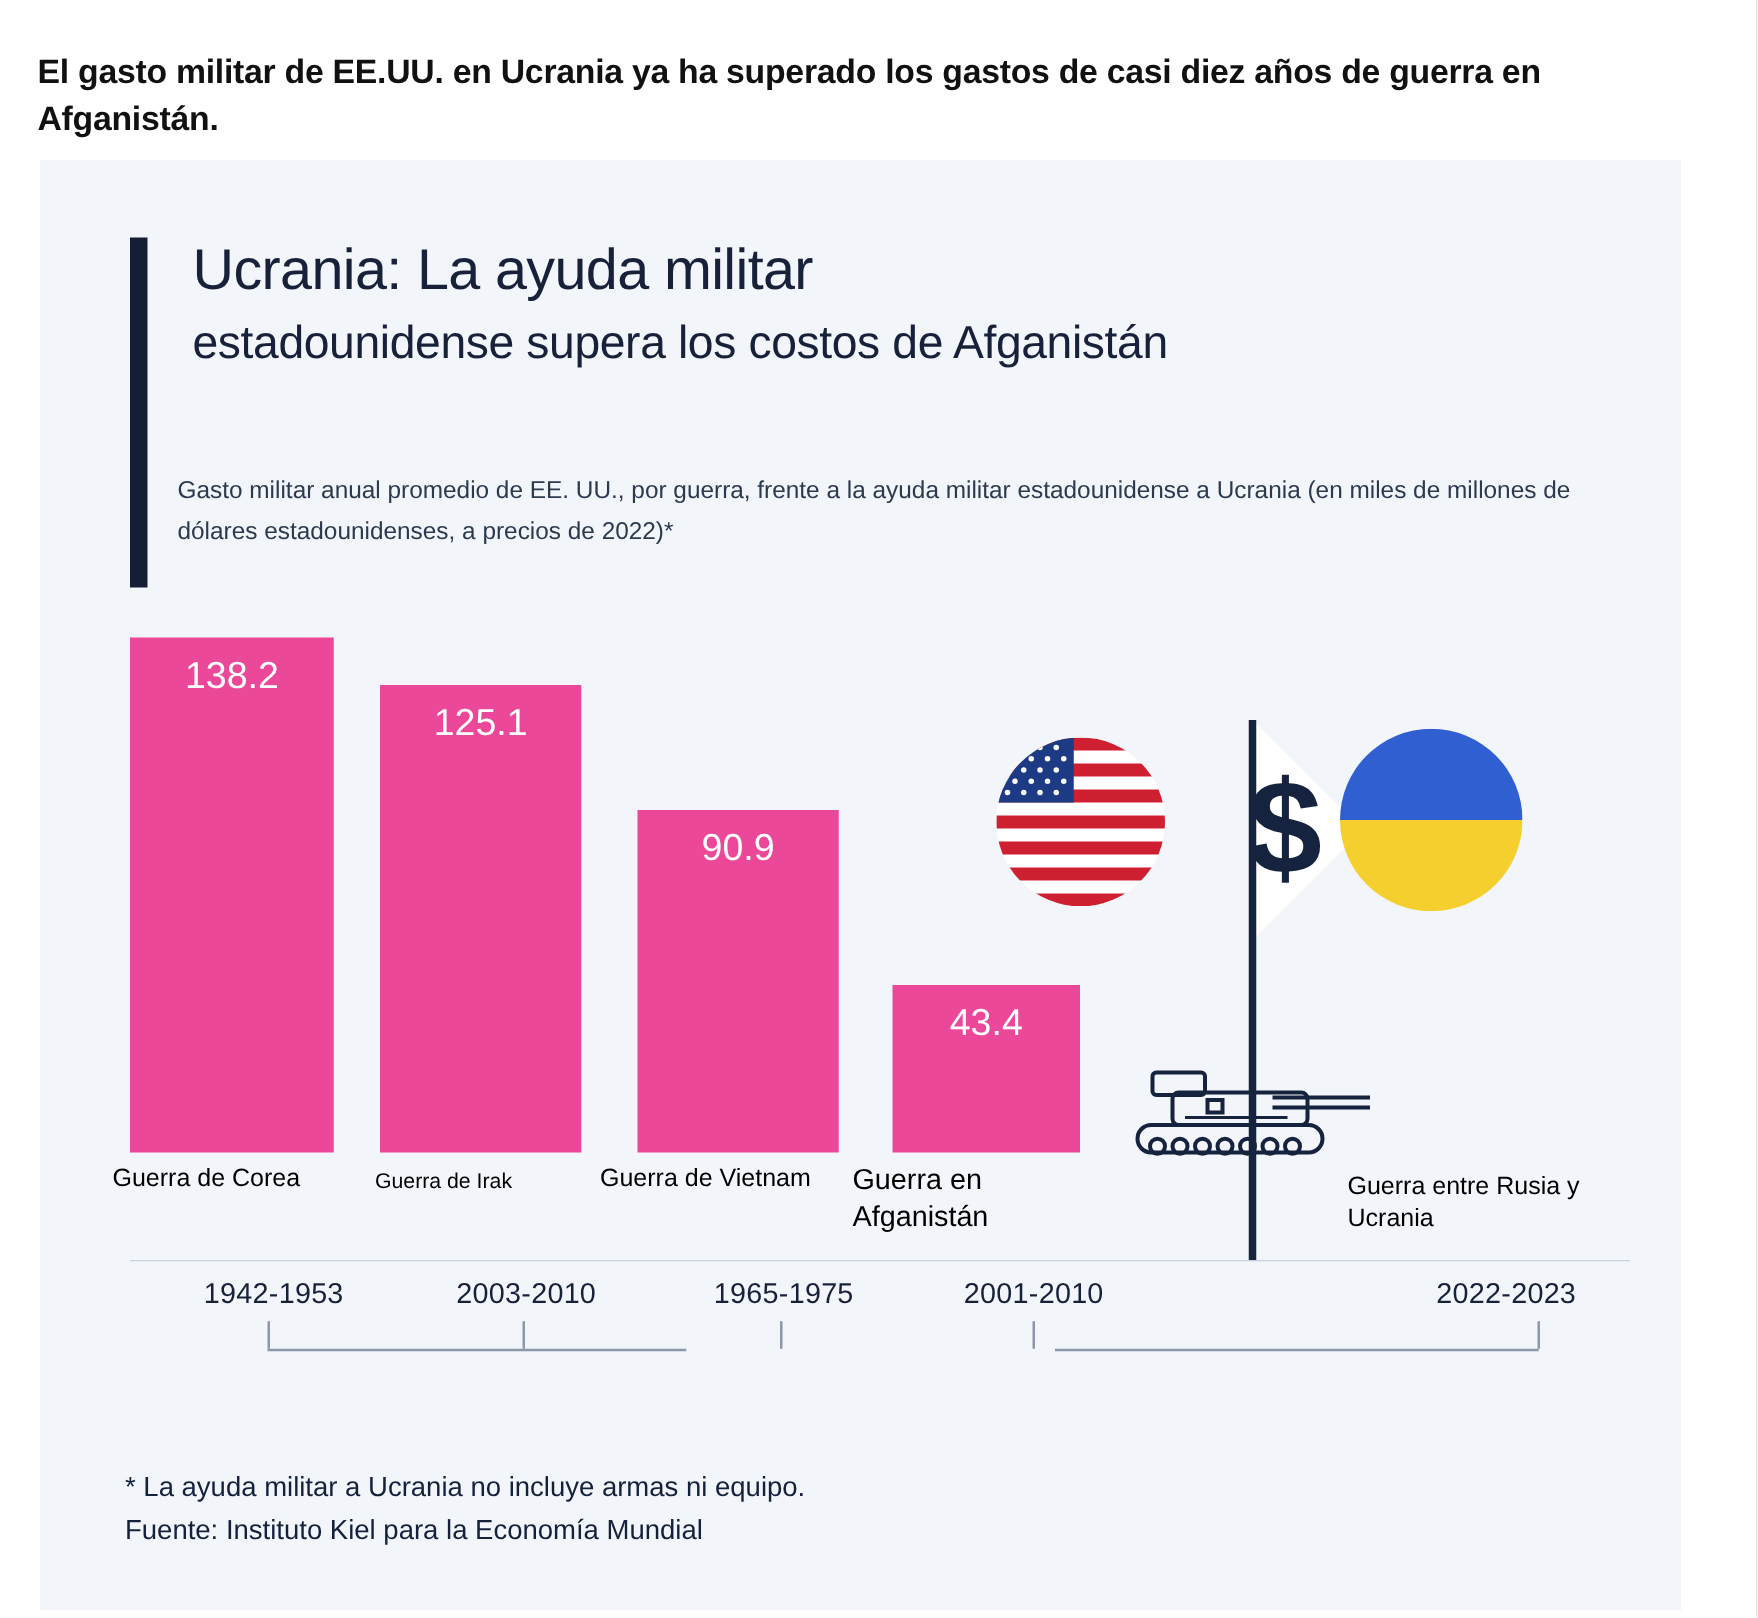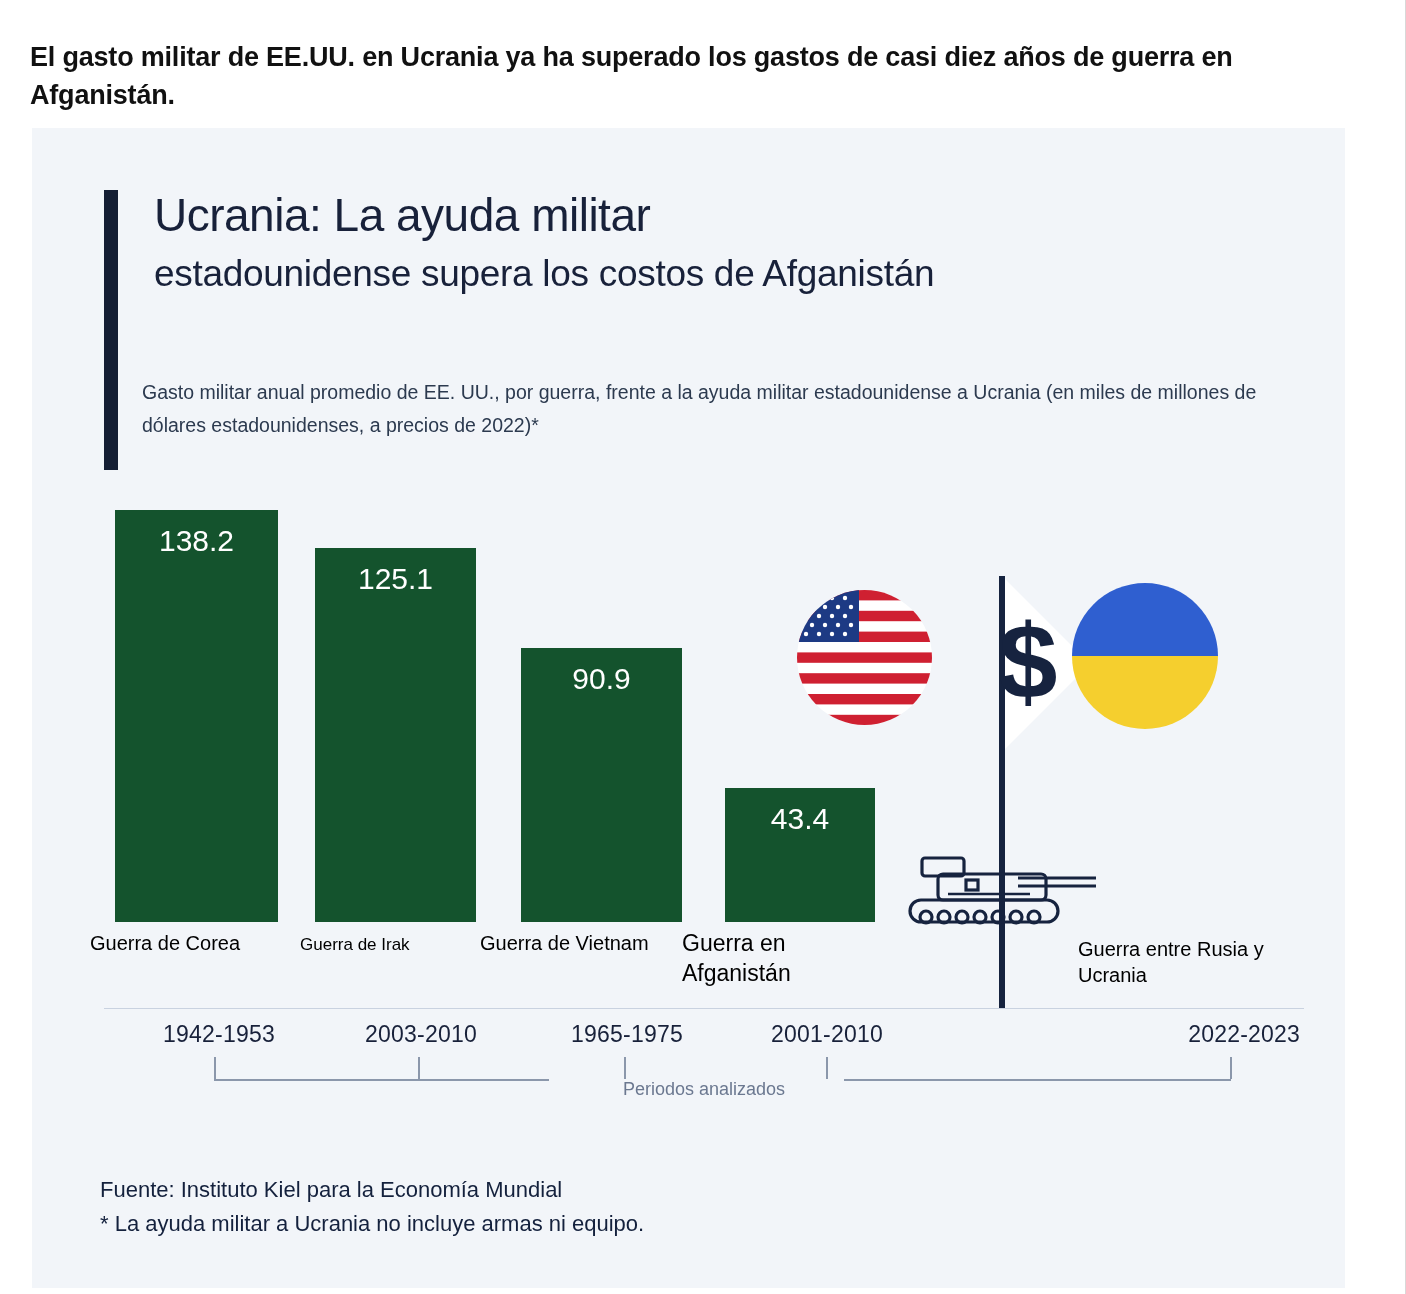--- a/index.html
+++ b/index.html
@@ -87,23 +87,22 @@
   
   .chart {
     position: absolute;
     left: 0;
     top: 0;
     width: 1313px;
     height: 1160px;
   }
   .bar {
     position: absolute;
-    background: #14532d;
+    background: #ec4899;
     box-sizing: border-box;
-    margin-left: 11px;
   }
   .bar .value {
     position: absolute;
     left: 0;
     right: 0;
     top: 14px;
     text-align: center;
     color: #ffffff;
     font-size: 30px;
     font-weight: 400;
@@ -304,32 +303,31 @@
           <line x1="48" y1="76" x2="130" y2="76"></line>
         </g>
       </svg>
     </div>
 
     <div class="periods-strip">
       <div class="period" style="left:20px; width:190px;">1942-1953</div>
       <div class="period" style="left:222px; width:190px;">2003-2010</div>
       <div class="period" style="left:428px; width:190px;">1965-1975</div>
       <div class="period" style="left:628px; width:190px;">2001-2010</div>
-      <div class="period" style="left:1006px; width:190px;text-align:right;">2022-2023</div>
+      <div class="period" style="left:1006px; width:190px;">2022-2023</div>
 
       <div class="bracket-line" style="left:110px; top:48px; width:1.5px; height:22px;"></div>
       <div class="bracket-line" style="left:314px; top:48px; width:1.5px; height:22px;"></div>
       <div class="bracket-line" style="left:520px; top:48px; width:1.5px; height:22px;"></div>
       <div class="bracket-line" style="left:722px; top:48px; width:1.5px; height:22px;"></div>
       <div class="bracket-line" style="left:1126px; top:48px; width:1.5px; height:22px;"></div>
       <div class="bracket-line" style="left:110px; top:70px; width:335px; height:1.5px;"></div>
       <div class="bracket-line" style="left:740px; top:70px; width:387px; height:1.5px;"></div>
-      <div class="periods-caption">Periodos analizados</div>
     </div>
 
   </div>
 
   <div class="footnote">
+    <div>* La ayuda militar a Ucrania no incluye armas ni equipo.</div>
     <div>Fuente: Instituto Kiel para la Economía Mundial</div>
-    <div>* La ayuda militar a Ucrania no incluye armas ni equipo.</div>
   </div>
 
 </div>
 
 </body></html>

